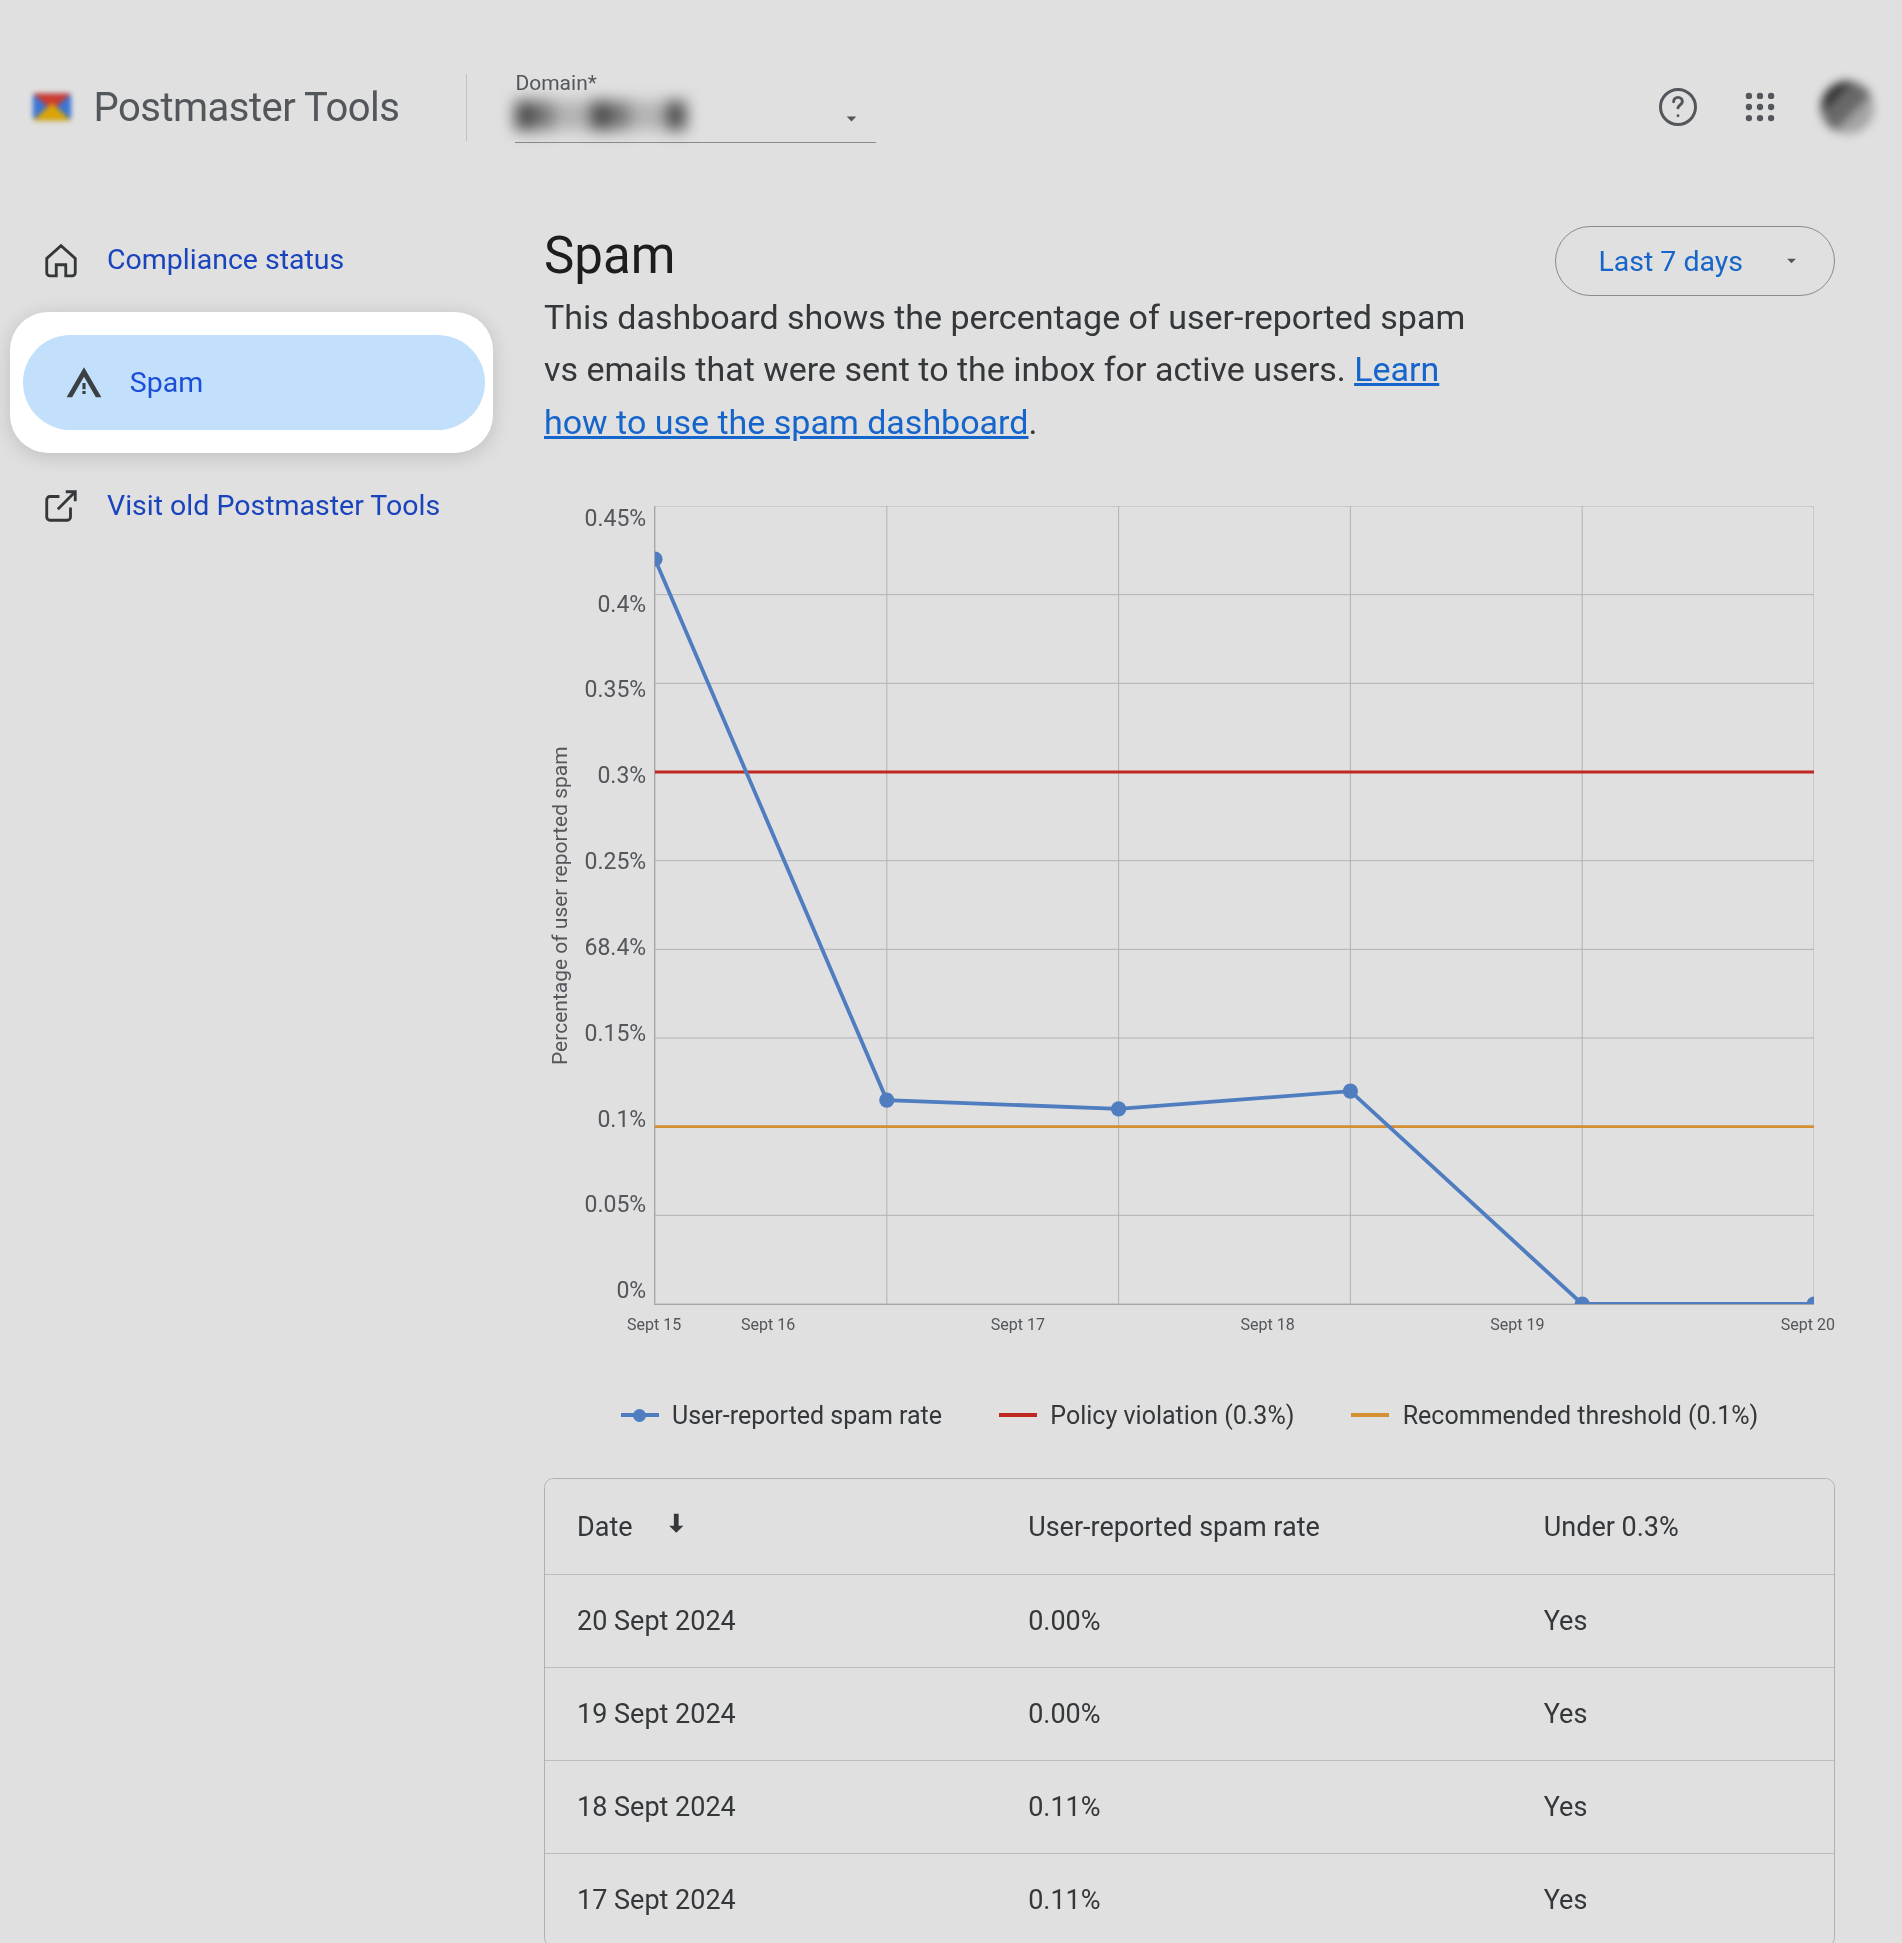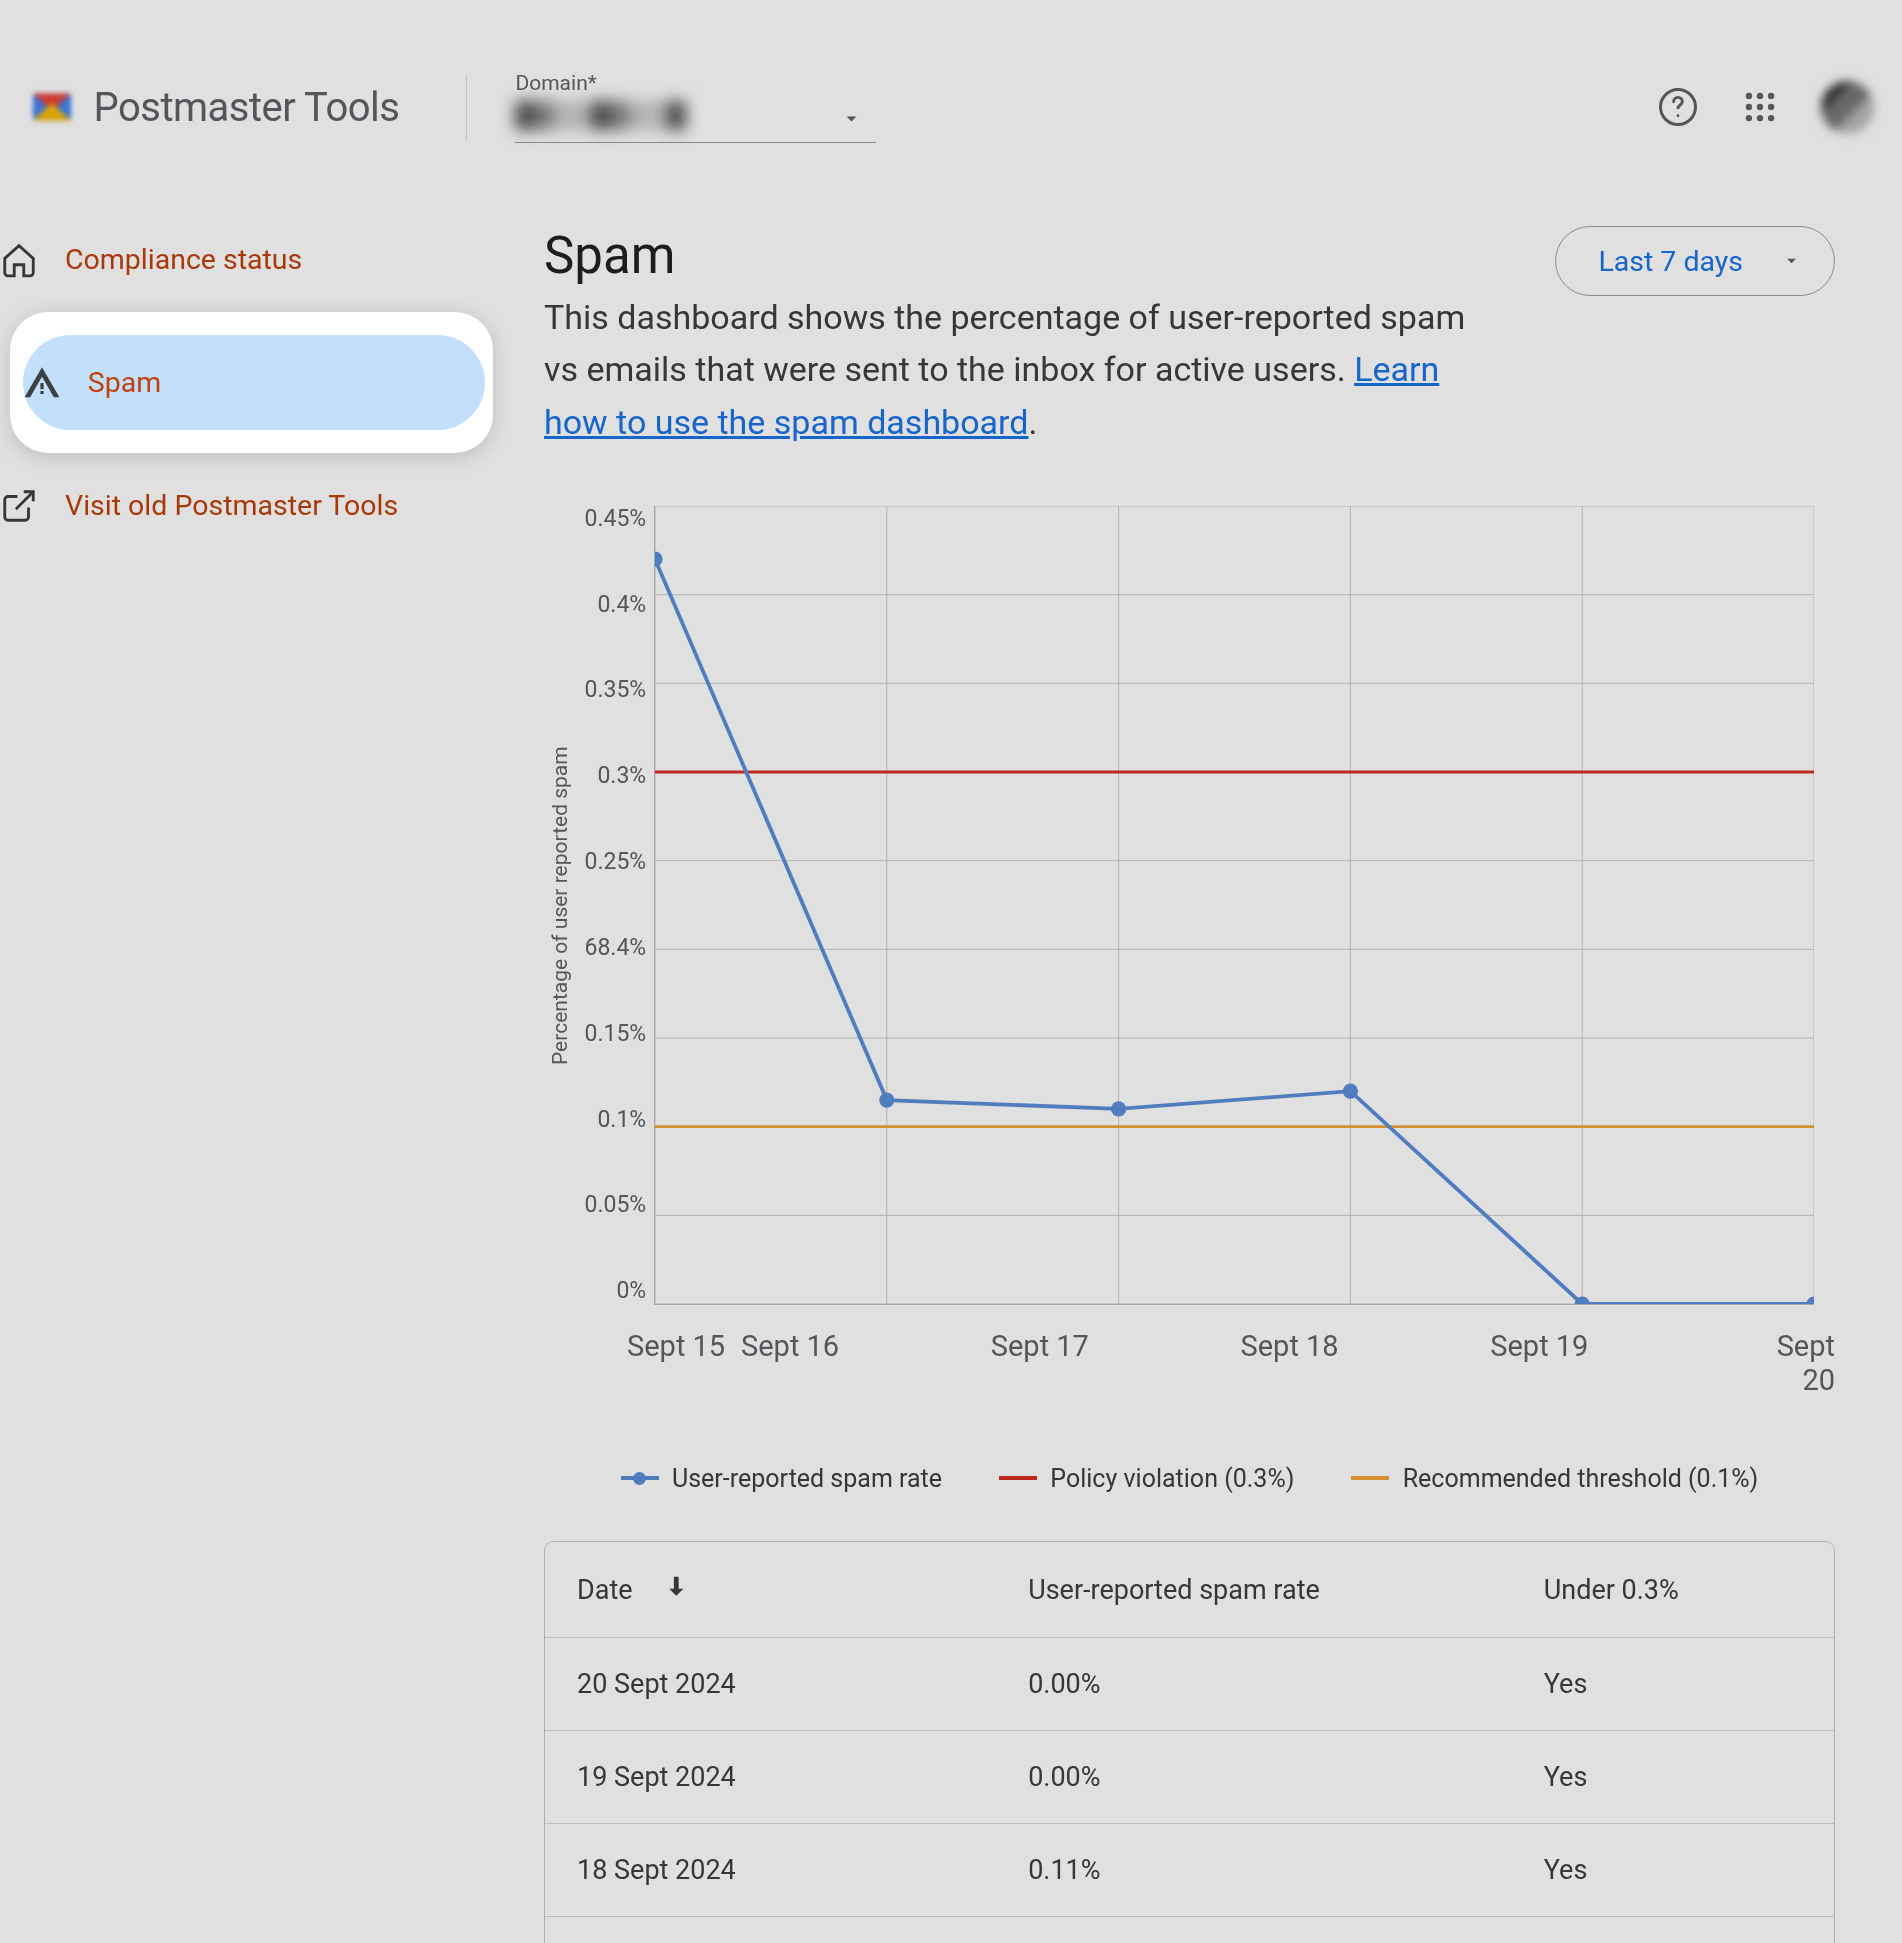--- a/index.html
+++ b/index.html
@@ -101,23 +101,24 @@
   }
   .sidebar {
     width: 533px;
     padding-top: 38px;
   }
   .nav-item {
     display:flex;
     align-items:center;
     gap: 27px;
     height: 105px;
+    padding-left: 42px;
     border-radius: 0 57px 57px 0;
     margin-right: 19px;
-    color:#c2410c;
+    color:#1d4ed8;
     font-size: 28.5px;
     cursor:pointer;
   }
   .nav-item.active {
   }
   .nav-icon { width:38px;height:38px;display:flex;align-items:center;justify-content:center;color:#3c4043;}
   
   
   .nav-highlight {
     position: relative;
@@ -205,23 +206,23 @@
     border: 1px solid #bdbdbd;
     border-top: none;
     border-right: none;
   }
   .plot .grid line { stroke:#c9c9c9; stroke-width:1; }
   .plot svg { position:absolute; inset:0; }
   .x-ticks {
     display:flex;
     width: 1160px;
     margin-left: 131px;
-    margin-top: 24px;
+    margin-top: 10px;
     color:#5f6368;
-    font-size: 29px;
+    font-size: 16px;
   }
   .x-ticks span { text-align:left; }
   .legend {
     display:flex;
     justify-content:center;
     gap: 57px;
     margin-top: 67px;
     font-size: 25px;
     color:#3c4043;
   }

